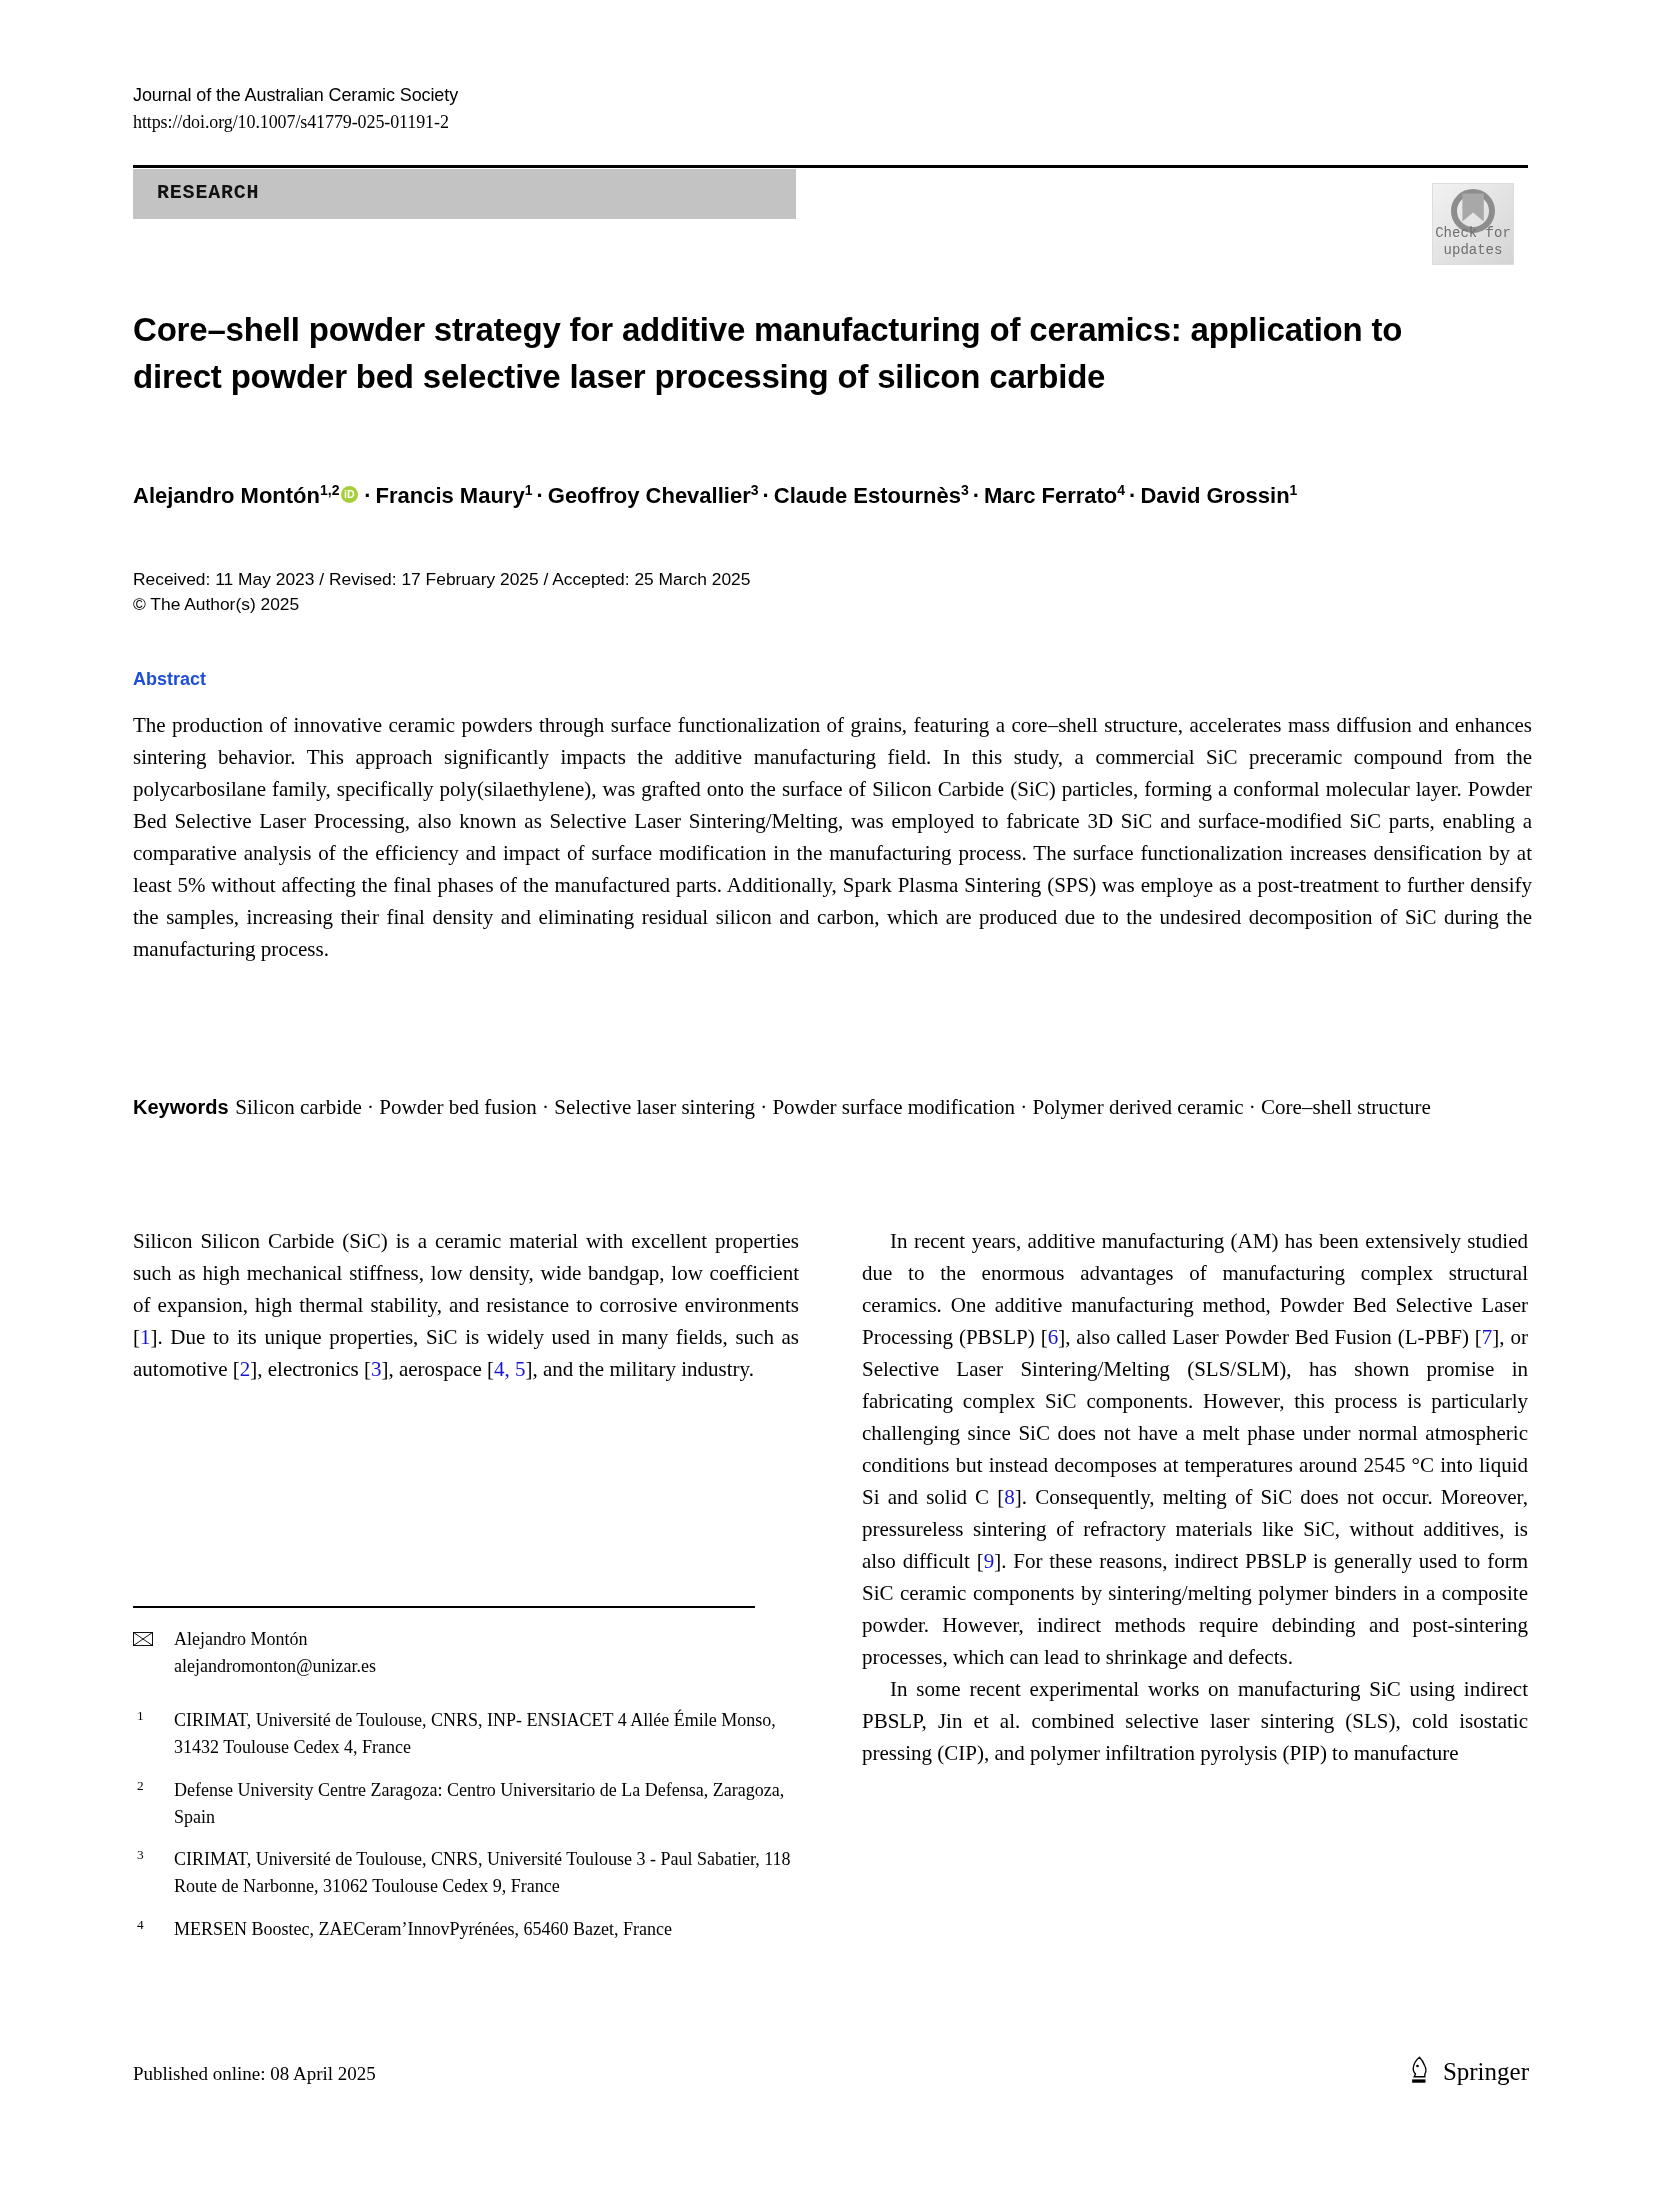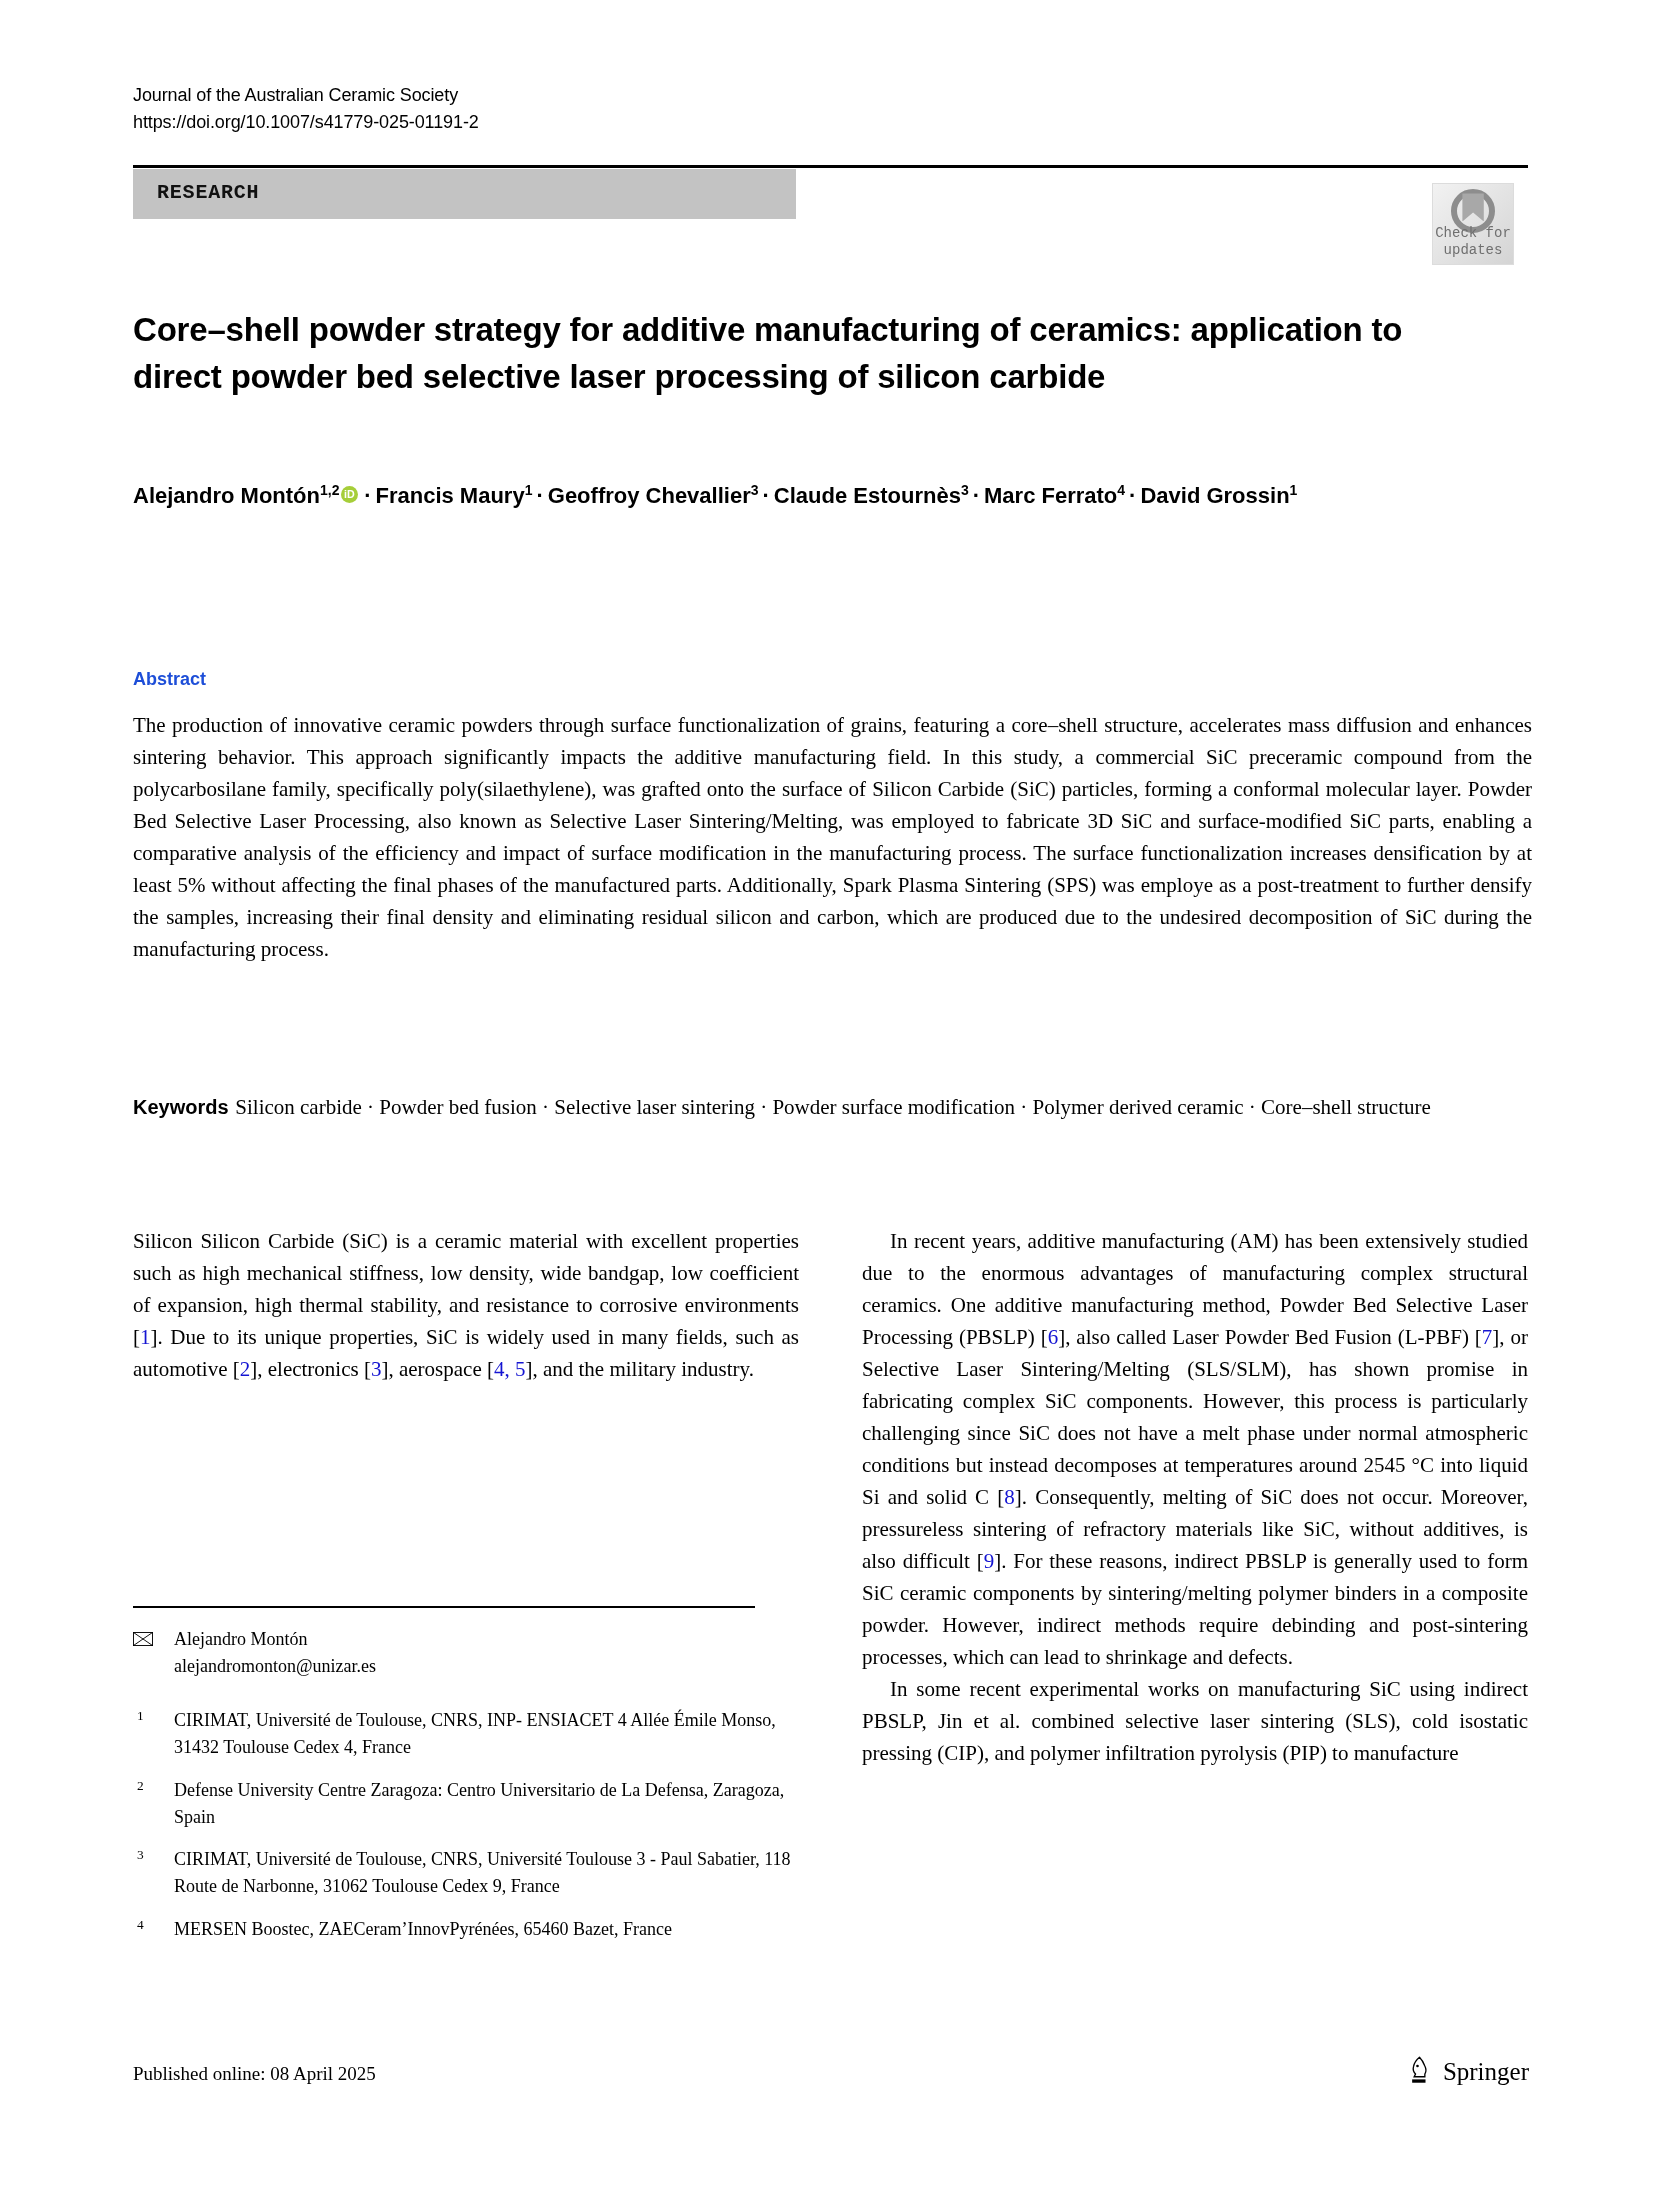--- a/index.html
+++ b/index.html
@@ -27,21 +27,21 @@
     left: 133px;
     top: 82px;
     width: 937px;
     font-family: "Liberation Sans", sans-serif;
     font-size: 18px;
     line-height: 27.4px;
     letter-spacing: -0.1px;
     color: #000;
   }
   .journal-name { display: block; }
-  .journal-doi  { display: block; }
+  .journal-doi  { display: block; font-family: Liberation Serif, serif; }
 
   .rule-top {
     position: absolute;
     left: 133px;
     top: 165px;
     width: 1395px;
     height: 3.3px;
     background: #000;
   }
   .research-banner {
@@ -333,20 +333,24 @@
     <div class="cm-text">
       <span>Check for</span><br>
       <span>updates</span>
     </div>
   </div>
 
   <h1 class="title">Core–shell powder strategy for additive manufacturing of ceramics: application to direct powder bed selective laser processing of silicon carbide</h1>
 
   <div class="authors"><span>Alejandro Montón</span><sup>1,2</sup><span class="orcid">iD</span><span class="sep-dot">·</span><span>Francis Maury</span><sup>1</sup><span class="sep-dot">·</span><span>Geoffroy Chevallier</span><sup>3</sup><span class="sep-dot">·</span><span>Claude Estournès</span><sup>3</sup><span class="sep-dot">·</span><span>Marc Ferrato</span><sup>4</sup><span class="sep-dot">·</span><span>David Grossin</span><sup>1</sup></div>
 
+  <div class="dates">
+    <span>Received: 11 May 2023 / Revised: 17 February 2025 / Accepted: 25 March 2025</span>
+    <span>© The Author(s) 2025</span>
+  </div>
 
   <div class="abstract-head">Abstract</div>
   <div class="abstract-body">The production of innovative ceramic powders through surface functionalization of grains, featuring a core–shell structure, accelerates mass diffusion and enhances sintering behavior. This approach significantly impacts the additive manufacturing field. In this study, a commercial SiC preceramic compound from the polycarbosilane family, specifically poly(silaethylene), was grafted onto the surface of Silicon Carbide (SiC) particles, forming a conformal molecular layer. Powder Bed Selective Laser Processing, also known as Selective Laser Sintering/Melting, was employed to fabricate 3D SiC and surface-modified SiC parts, enabling a comparative analysis of the efficiency and impact of surface modification in the manufacturing process. The surface functionalization increases densification by at least 5% without affecting the final phases of the manufactured parts. Additionally, Spark Plasma Sintering (SPS) was employe as a post-treatment to further densify the samples, increasing their final density and eliminating residual silicon and carbon, which are produced due to the undesired decomposition of SiC during the manufacturing process.</div>
 
   <div class="keywords">
     <span class="kw-label">Keywords</span><span id="kw-values"><span>Silicon carbide</span><span> · </span><span>Powder bed fusion</span><span> · </span><span>Selective laser sintering</span><span> · </span><span>Powder surface modification</span><span> · </span><span>Polymer derived ceramic</span><span> · </span><span>Core–shell structure</span></span>
   </div>
 
   <div class="col-left">
     <div id="left-paras">

